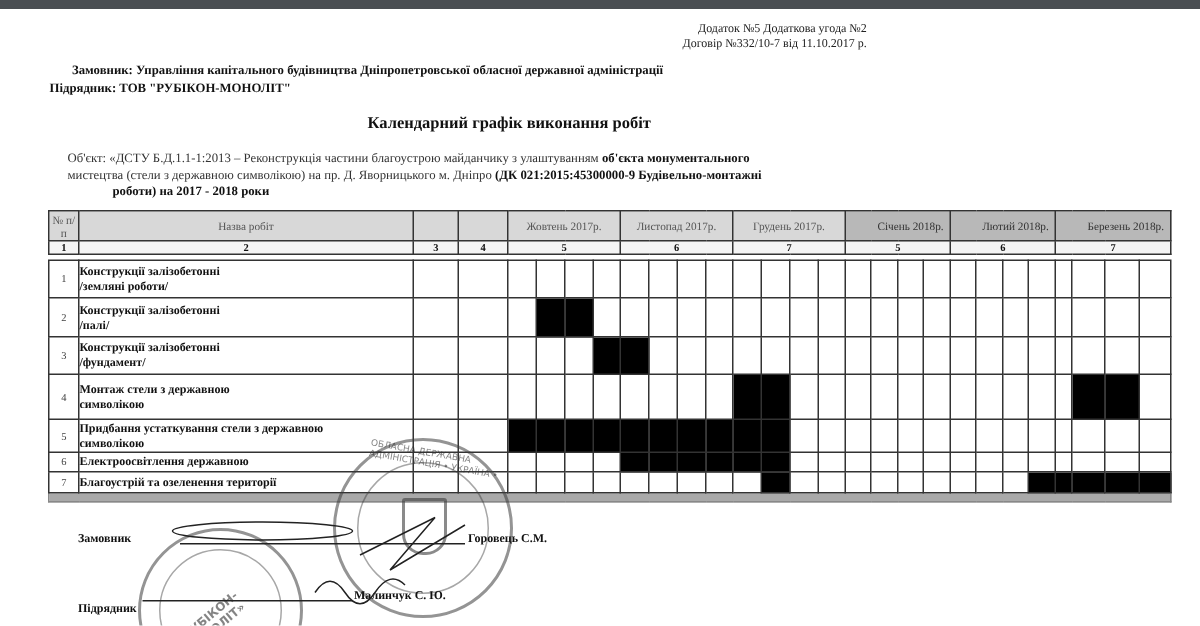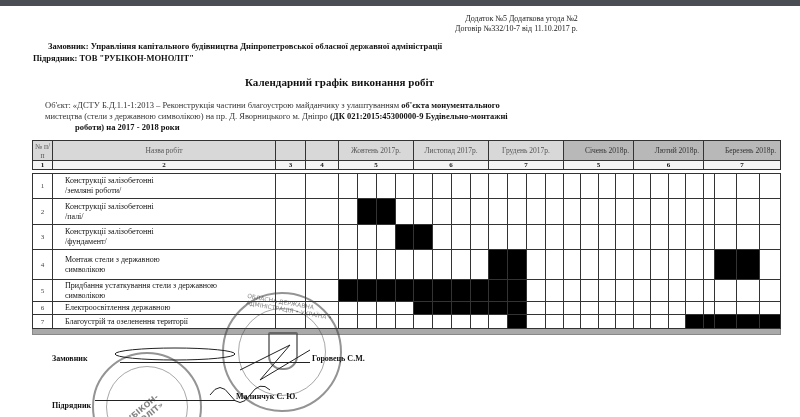--- a/index.html
+++ b/index.html
@@ -13,21 +13,21 @@
   .object { font-size: 8.5px; line-height: 11px; text-align: left; color: #333; }
   .object b { color: #111; }
 
   table.grid { position: absolute; left: 32px; top: 140px; border-collapse: collapse; table-layout: fixed; }
   table.grid td { border: 1px solid #333; font-size: 7.5px; padding: 0; vertical-align: middle; }
   table.grid tr.hdr td { background: #d8d8d8; color: #555; text-align: center; height: 20px; font-size: 7.5px; }
   table.grid tr.hdr td.dark { background: #b8b8b8; color: #333; padding-left: 17px; }
   table.grid tr.nums td { text-align: center; font-weight: bold; height: 9px; font-size: 7px; background: #f4f4f4; }
   table.grid tr.gap td { height: 4px; border-left: none; border-right: none; }
   table.grid td.num { text-align: center; font-size: 7px; color: #444; }
-  table.grid td.name { font-weight: normal; font-size: 8px; line-height: 10px; padding-left: 12px; }
+  table.grid td.name { font-weight: bold; font-size: 8px; line-height: 10px; padding-left: 0; }
   table.grid td.fill { background: #000; }
   table.grid tr.bottom td { height: 6px; background: #a9a9a9; border-color: #888; }
 
   .stamp { position: absolute; border-radius: 50%; border: 2px solid rgba(60,60,60,0.55); }
   .stamp-inner { position: absolute; border-radius: 50%; border: 1px solid rgba(60,60,60,0.45); }
   .stamp-text { position: absolute; font-size: 6px; color: rgba(50,50,50,0.6); font-family: "DejaVu Sans", sans-serif; }
   .sig { font-size: 8px; font-weight: bold; }
   .sig-line { position: absolute; border-top: 1px solid #222; }
 </style>
 </head>

